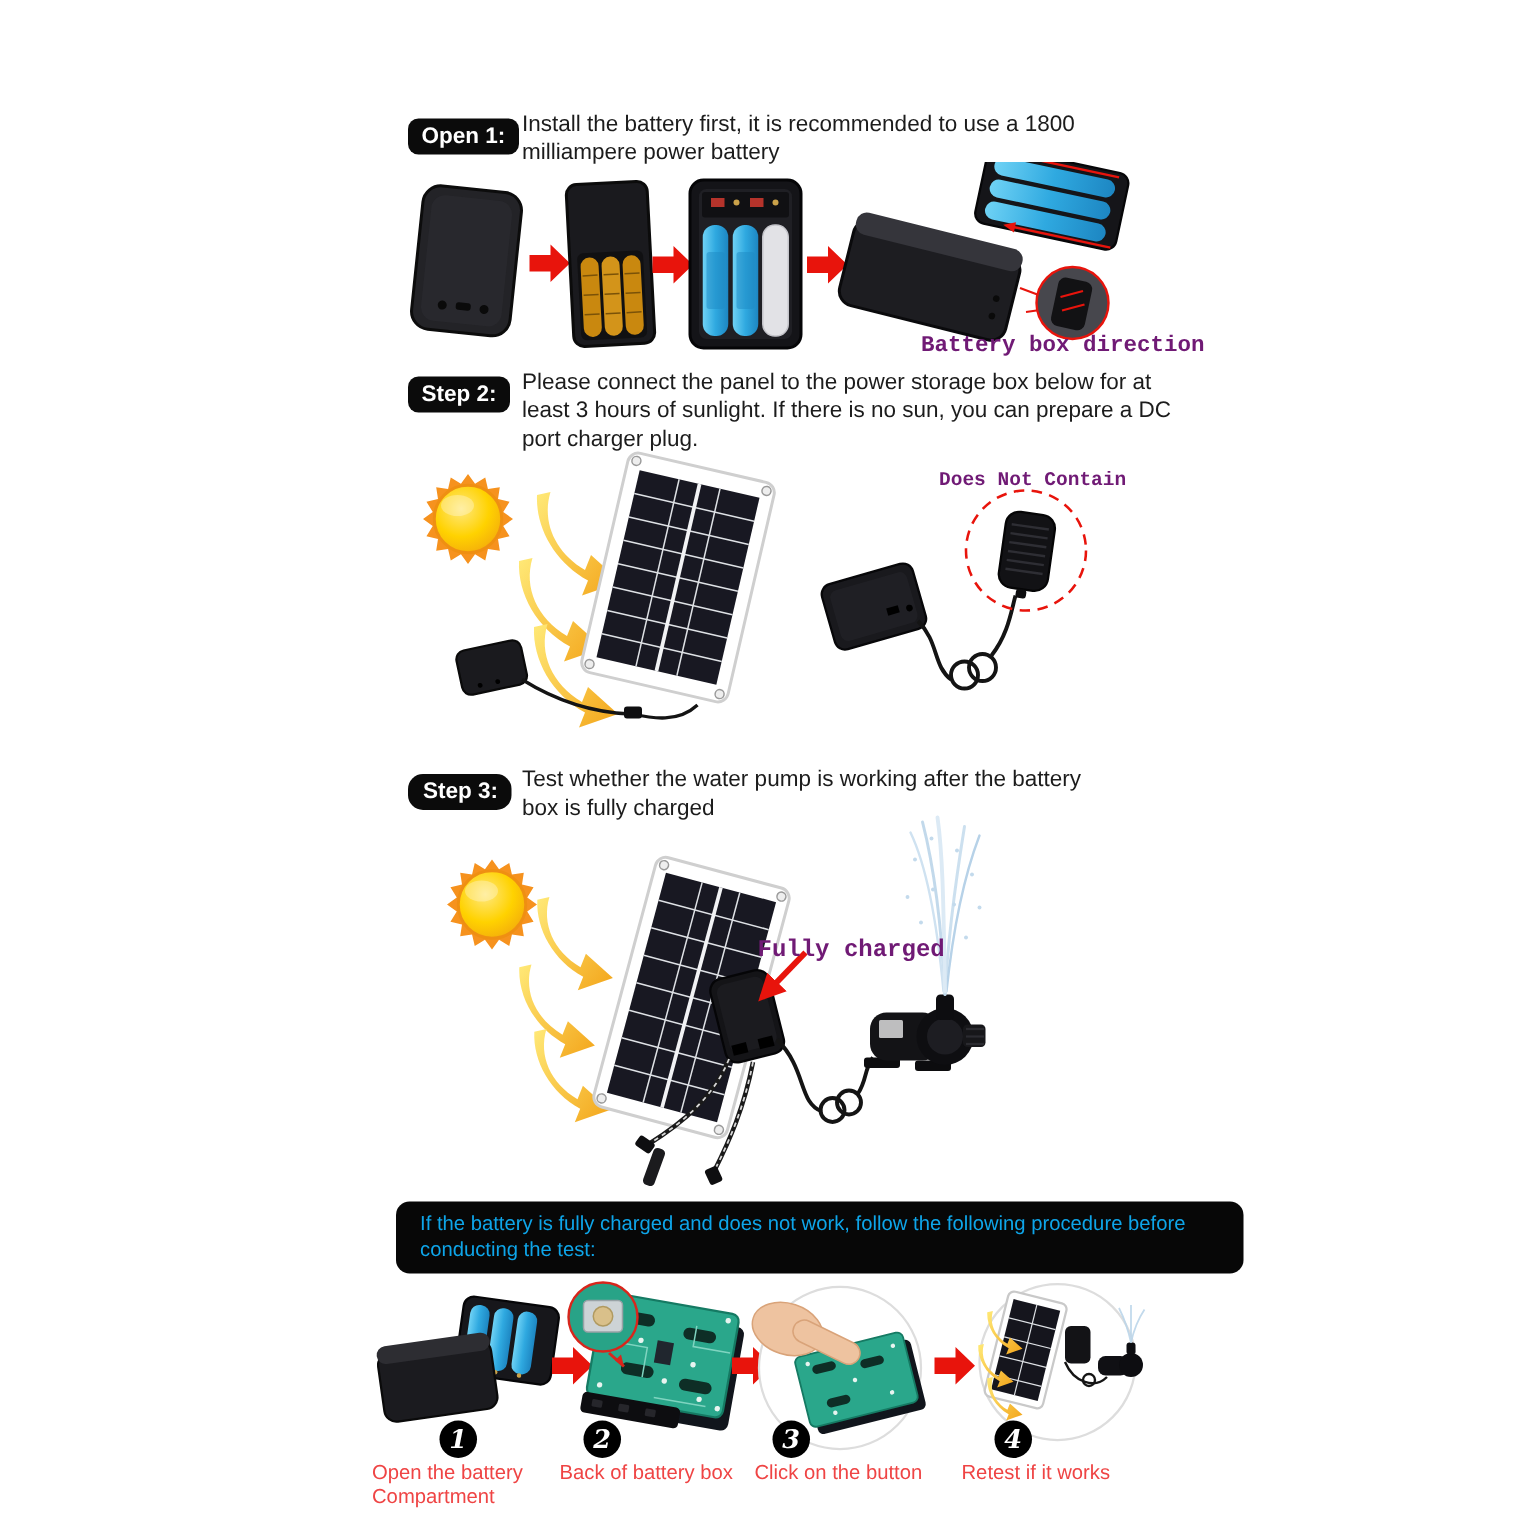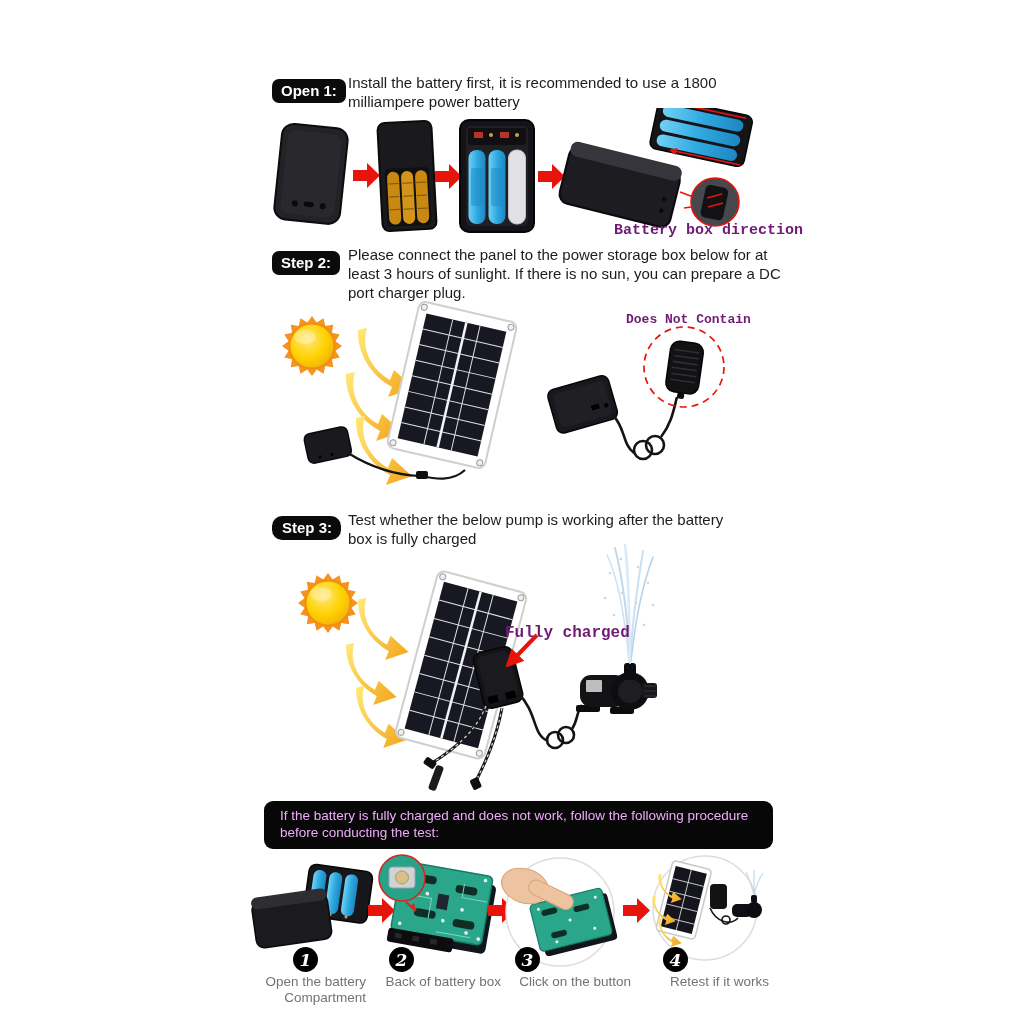--- a/index.html
+++ b/index.html
@@ -13,27 +13,27 @@
   .badge2{left:272px;top:251px;}
   .badge3{left:272px;top:516px;border-radius:10px;padding-left:10px;}
   .steptext{font-size:15px;line-height:1.25;color:#1c1c1c;}
   .t1{left:348px;top:74px;width:440px;}
   .t2{left:348px;top:246px;width:442px;}
   .t3{left:348px;top:511px;width:400px;}
   .redlabel{color:#701a75;font-weight:700;white-space:nowrap;font-family:Liberation Mono, monospace;}
   .lab-bbd{left:614px;top:222px;font-size:15px;}
   .lab-dnc{left:626px;top:312px;font-size:13px;}
   .lab-fc{left:505px;top:624px;font-size:16px;}
-  .banner{left:264px;top:801px;width:509px;box-sizing:border-box;background:#070707;color:#f0abfc;
+  .banner{left:264px;top:801px;width:565px;box-sizing:border-box;background:#070707;color:#0ea5e9;
           border-radius:9px;padding:7px 12px 7px 16px;font-size:13.5px;line-height:1.25;}
   .num{display:flex;width:25px;height:25px;border-radius:50%;background:#000000;color:#ffffff;
        align-items:center;justify-content:center;font-weight:700;font-style:italic;
        font-family:"DejaVu Serif",serif;font-size:17px;}
   .n1{left:293px;top:947px;} .n2{left:389px;top:947px;} .n3{left:515px;top:947px;} .n4{left:663px;top:947px;}
-  .caption{font-size:13.5px;color:#737373;text-align:right;line-height:1.2;}
+  .caption{font-size:13.5px;color:#ef4444;text-align:left;line-height:1.2;}
   .c1{left:248px;top:974px;width:118px;} .c2{left:373px;top:974px;width:128px;}
   .c3{left:503px;top:974px;width:128px;} .c4{left:641px;top:974px;width:128px;}
   svg{display:block;}
 </style>
 </head>
 <body>
 
 <div class="canvas">
 
 
@@ -205,21 +205,21 @@
         <line x1="412" y1="77" x2="437" y2="77"></line>
           <line x1="412" y1="83" x2="437" y2="83"></line>
       </g>
       <rect x="421" y="95" width="7" height="6" rx="2" fill="#0c0c0e"></rect>
     </g>
     <circle cx="424" cy="69" r="40" fill="none" stroke="#e8140c" stroke-width="1.7" stroke-dasharray="7 5"></circle>
   </svg>
   <div class="abs redlabel lab-dnc">Does Not Contain</div>
 
   <span class="abs badge badge3">Step 3:</span>
-  <div class="abs steptext t3">Test whether the below pump is working after the battery box is fully charged</div>
+  <div class="abs steptext t3">Test whether the water pump is working after the battery box is fully charged</div>
 
   <svg class="abs" style="left:280px;top:543px" width="480" height="255" viewBox="0 0 480 255">
     <defs>
       <radialGradient id="s3g" cx="0.4" cy="0.35" r="0.75">
         <stop offset="0" stop-color="#ffe87e"></stop>
           <stop offset="0.55" stop-color="#ffd200"></stop>
           <stop offset="1" stop-color="#f2a70d"></stop>
       </radialGradient>
       <linearGradient id="s3y" x1="0" y1="0" x2="1" y2="1">
         <stop offset="0" stop-color="#ffe977"></stop>

